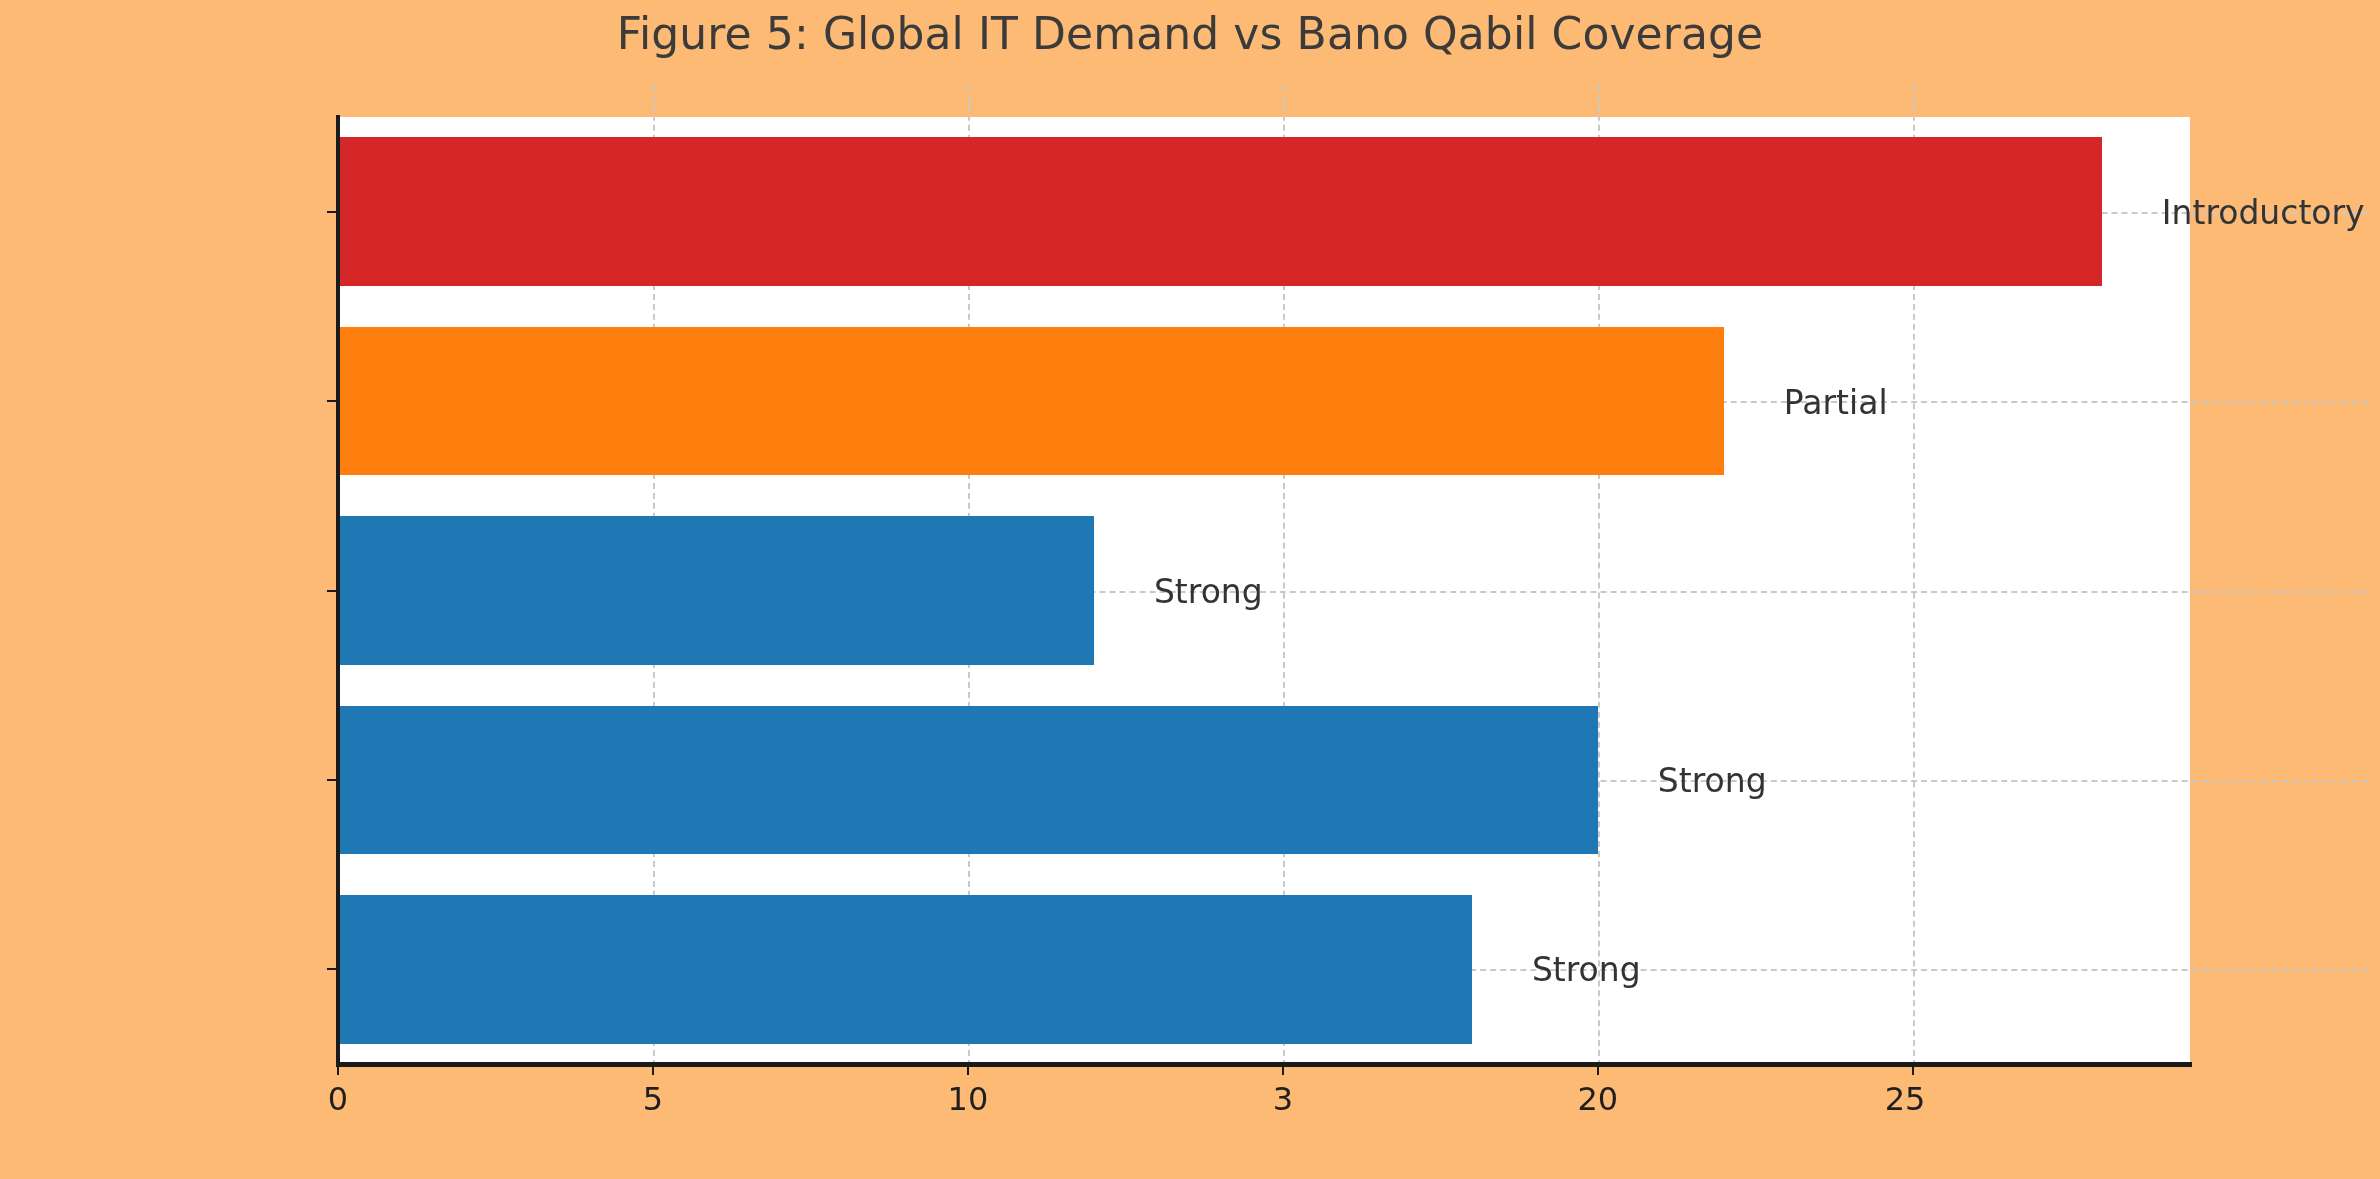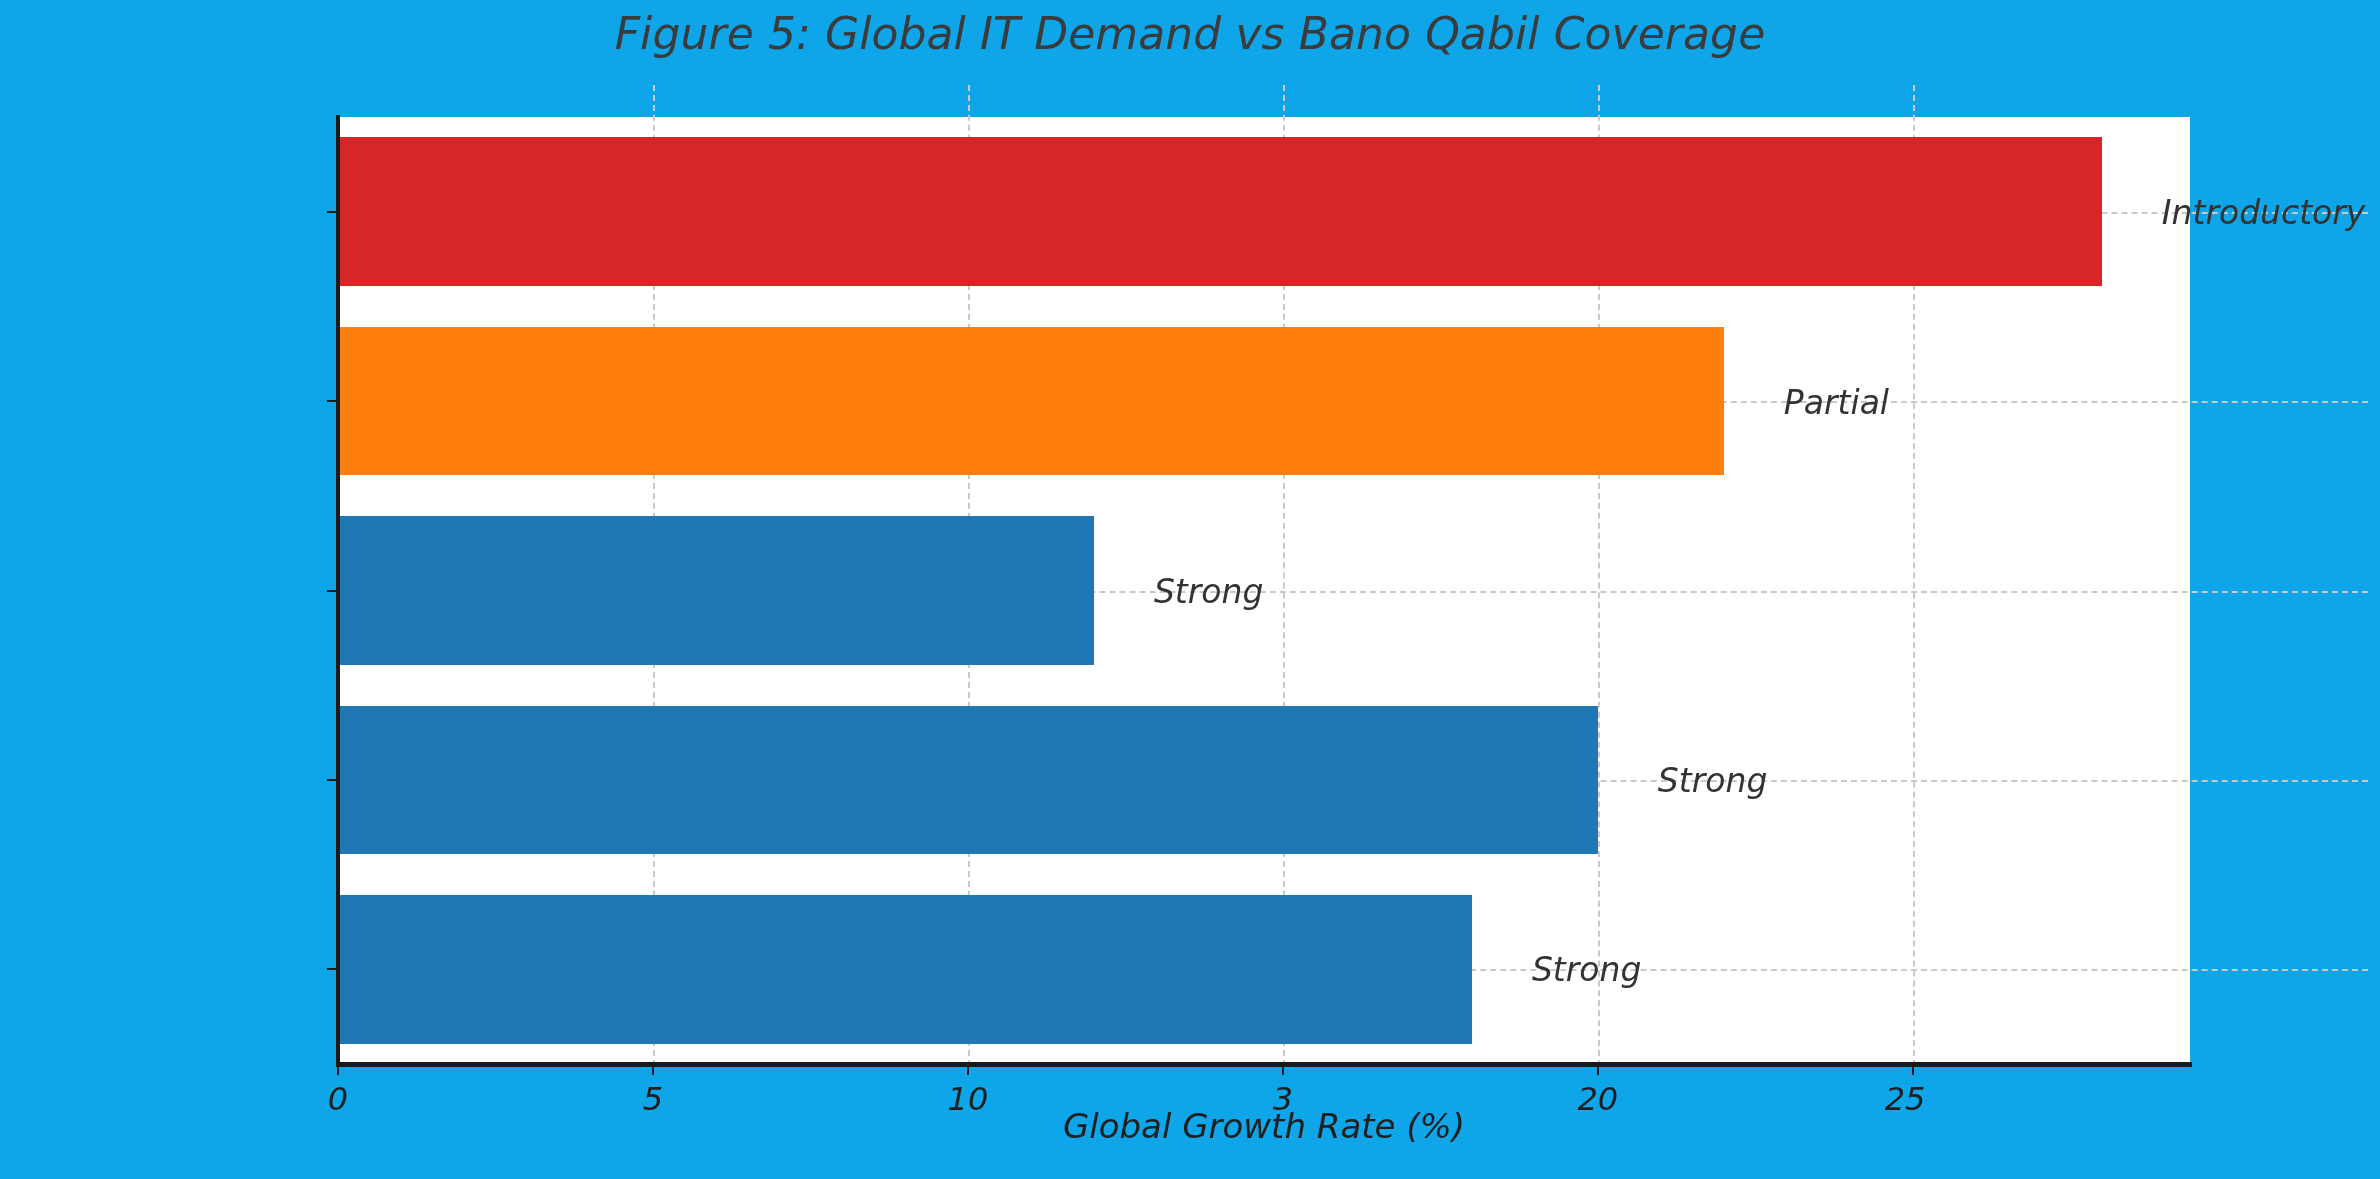--- a/index.html
+++ b/index.html
@@ -9,23 +9,22 @@
     background: #ffffff;
   }
   body {
     font-family: "DejaVu Sans", sans-serif;
     color: #262626;
   }
   #figure {
     position: relative;
     width: 2380px;
     height: 1179px;
-    background: #0ea5e9;
+    background: #fdba74;
     overflow: hidden;
-    font-style: italic;
   }
 
   
   #title-block {
     position: absolute;
     left: 0;
     top: 8px;
     width: 2380px;
     text-align: center;
     line-height: 1.18;
@@ -195,15 +194,14 @@
         <div class="annotation" style="left: 1823.81px; top: 94.7px;">Introductory</div>
         <div class="annotation" style="left: 1445.85px; top: 285px;">Partial</div>
         <div class="annotation" style="left: 815.918px; top: 473.5px;">Strong</div>
         <div class="annotation" style="left: 1319.86px; top: 662.9px;">Strong</div>
         <div class="annotation" style="left: 1193.88px; top: 852.3px;">Strong</div>
       </div>
     <div class="spine-left"></div>
     <div class="spine-bottom"></div>
   </div>
 
-  <div id="xlabel">Global Growth Rate (%)</div>
 
 </div>
 
 </body></html>

